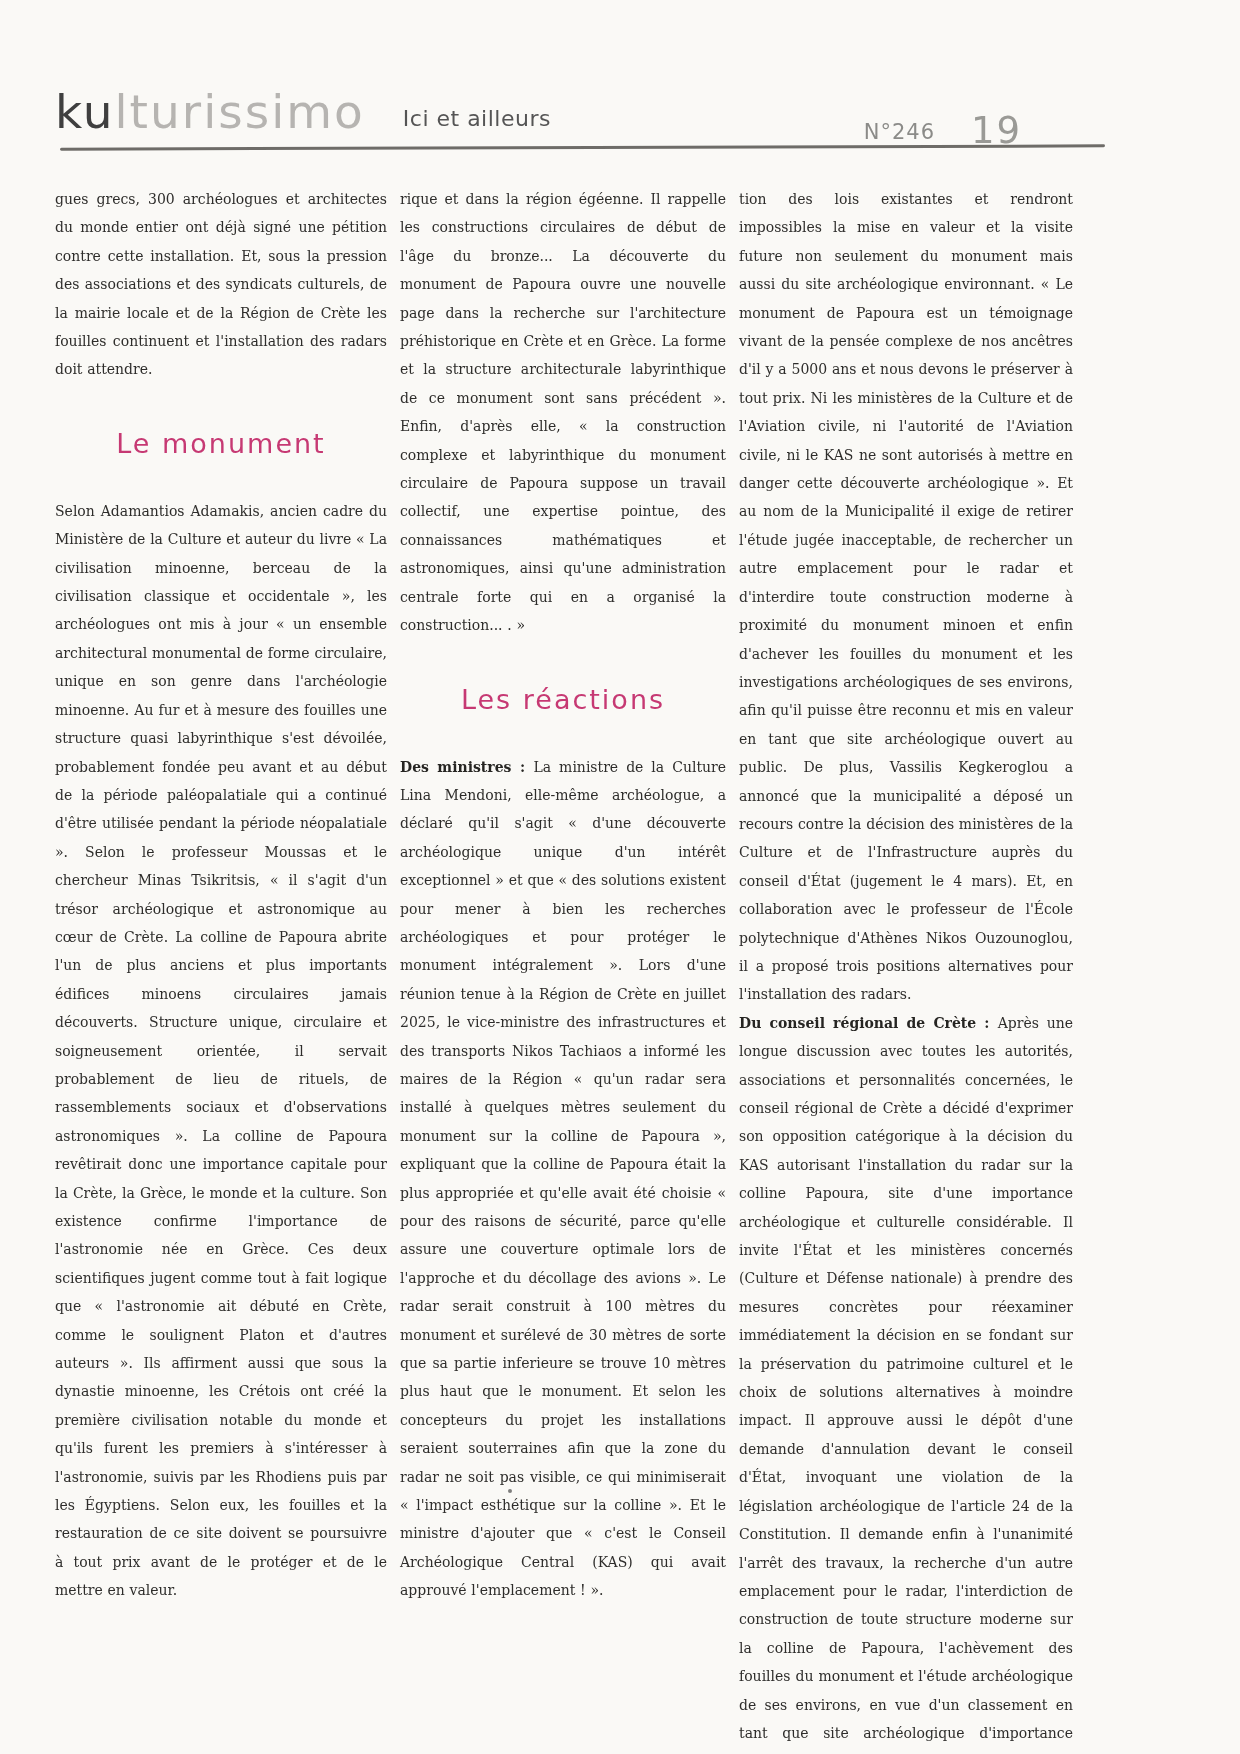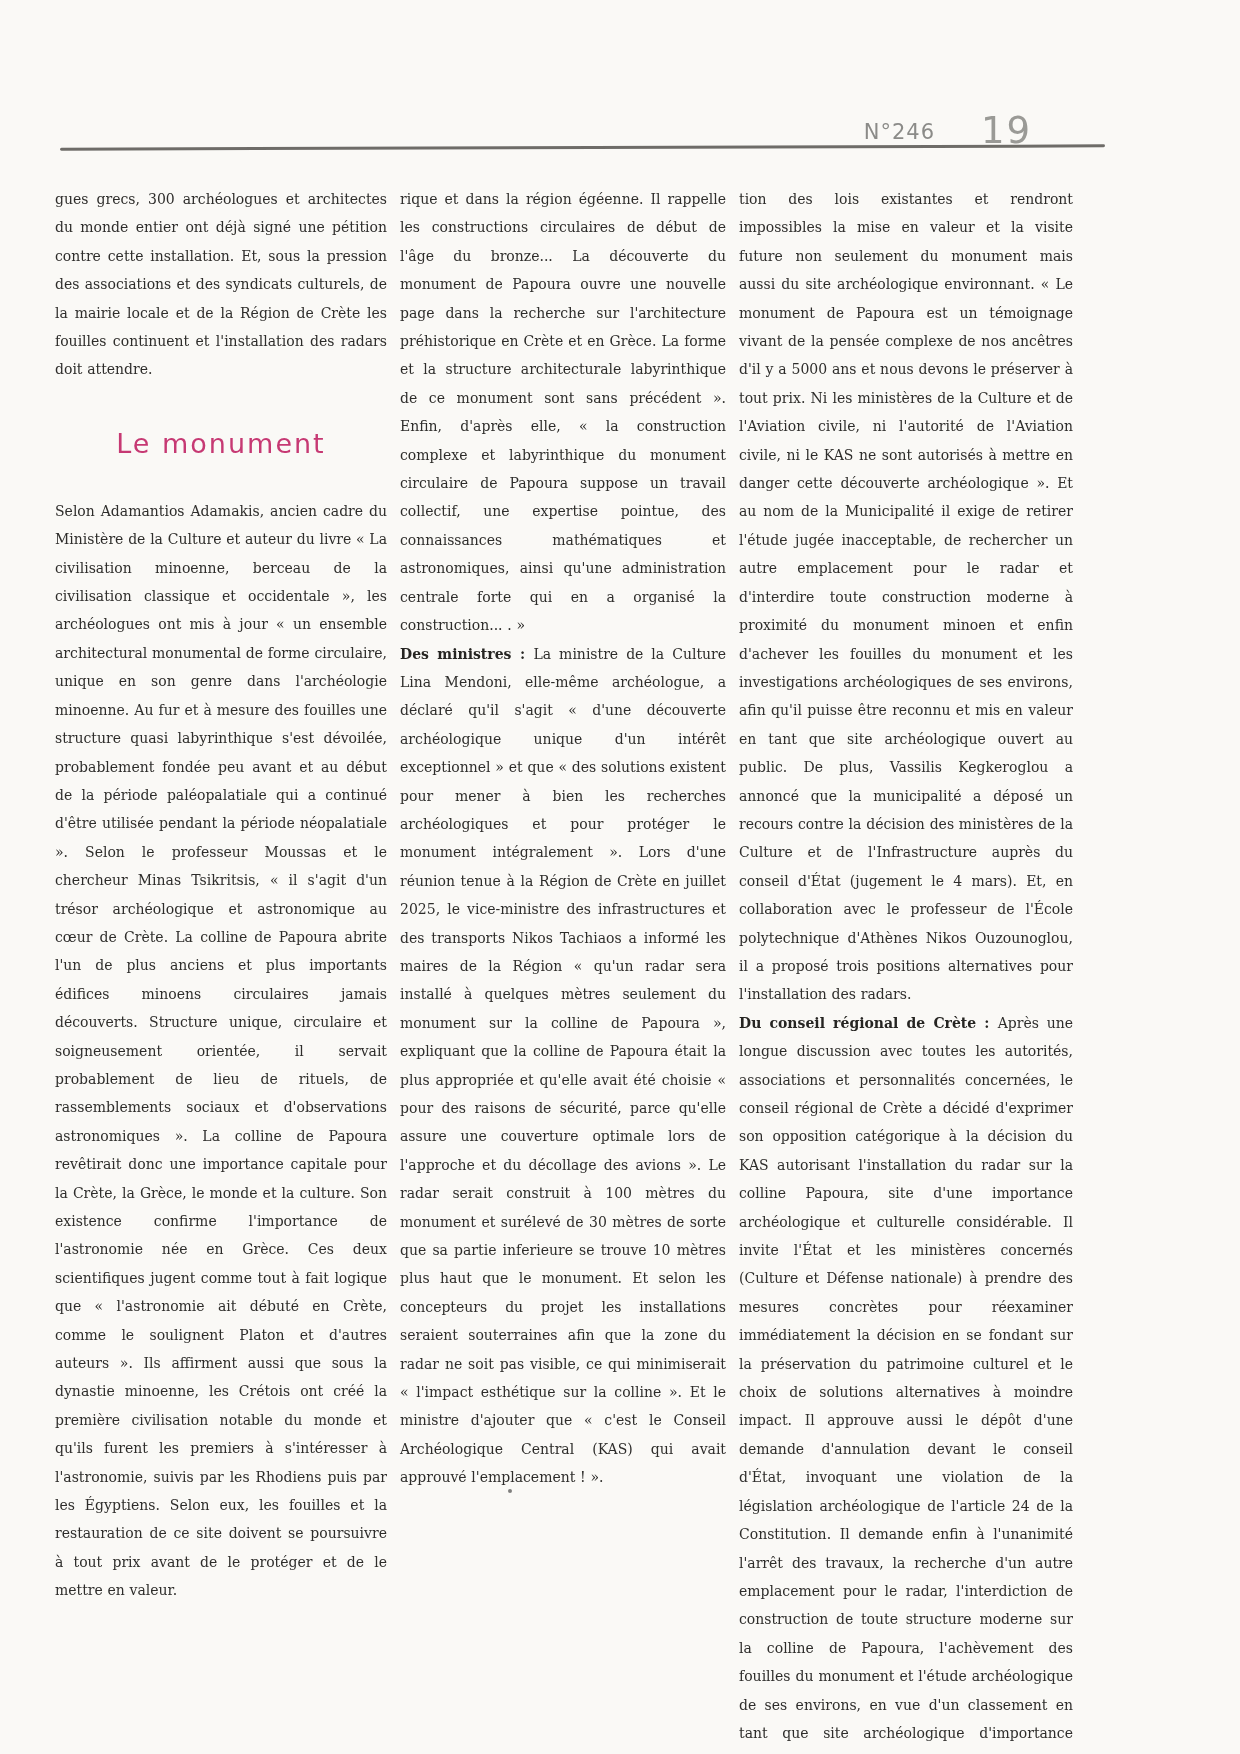--- a/index.html
+++ b/index.html
@@ -33,21 +33,21 @@
     font-size:22px;color:#555;
     margin-left:38px;margin-bottom:4px;
     letter-spacing:.5px;
   }
   .issue{
     position:absolute;right:245px;bottom:4px;
     font-family:"DejaVu Sans","Liberation Sans",sans-serif;
     font-size:21px;color:#8b8b88;letter-spacing:1px;
   }
   .page-number{
-    position:absolute;right:148px;bottom:-4px;
+    position:absolute;right:158px;bottom:-4px;
     font-family:"DejaVu Sans","Liberation Sans",sans-serif;
     font-size:37px;color:#9a9a96;letter-spacing:2px;
   }
   .masthead-rule{
     position:absolute;left:60px;top:146px;width:1045px;height:3px;
     background:#6e6c68;
     transform:rotate(-0.18deg);
     border-radius:2px;
   }
   
@@ -85,34 +85,39 @@
     width:4px;height:4px;border-radius:50%;
     background:#4a4a4a;opacity:.7;
   }
 </style>
 </head>
 <body>
 
 <div class="page">
 
   <div class="masthead">
+    <div class="masthead-row">
+      <div class="logo"><span class="logo-dark">ku</span><span class="logo-light">lturissimo</span></div>
+      <div class="section-title">Ici et ailleurs</div>
+    </div>
     <div class="issue">N°246</div>
     <div class="page-number">19</div>
   </div>
 
   <div class="masthead-rule"></div>
 
   <div class="columns">
       <div class="col">
         <p class="para">gues grecs, 300 archéologues et architectes du monde entier ont déjà signé une pétition contre cette installation. Et, sous la pression des associations et des syndicats culturels, de la mairie locale et de la Région de Crète les fouilles continuent et l'installation des radars doit attendre.</p>
         <div class="section-heading">Le monument</div>
         <p class="para">Selon Adamantios Adamakis, ancien cadre du Ministère de la Culture et auteur du livre « La civilisation minoenne, berceau de la civilisation classique et occidentale », les archéologues ont mis à jour « un ensemble architectural monumental de forme circulaire, unique en son genre dans l'archéologie minoenne. Au fur et à mesure des fouilles une structure quasi labyrinthique s'est dévoilée, probablement fondée peu avant et au début de la période paléopalatiale qui a continué d'être utilisée pendant la période néopalatiale ». Selon le professeur Moussas et le chercheur Minas Tsikritsis, « il s'agit d'un trésor archéologique et astronomique au cœur de Crète. La colline de Papoura abrite l'un de plus anciens et plus importants édifices minoens circulaires jamais découverts. Structure unique, circulaire et soigneusement orientée, il servait probablement de lieu de rituels, de rassemblements sociaux et d'observations astronomiques ». La colline de Papoura revêtirait donc une importance capitale pour la Crète, la Grèce, le monde et la culture. Son existence confirme l'importance de l'astronomie née en Grèce. Ces deux scientifiques jugent comme tout à fait logique que « l'astronomie ait débuté en Crète, comme le soulignent Platon et d'autres auteurs ». Ils affirment aussi que sous la dynastie minoenne, les Crétois ont créé la première civilisation notable du monde et qu'ils furent les premiers à s'intéresser à l'astronomie, suivis par les Rhodiens puis par les Égyptiens. Selon eux, les fouilles et la restauration de ce site doivent se poursuivre à tout prix avant de le protéger et de le mettre en valeur.</p>
       </div>
       <div class="col">
         <p class="para">rique et dans la région égéenne. Il rappelle les constructions circulaires de début de l'âge du bronze... La découverte du monument de Papoura ouvre une nouvelle page dans la recherche sur l'architecture préhistorique en Crète et en Grèce. La forme et la structure architecturale labyrinthique de ce monument sont sans précédent ». Enfin, d'après elle, « la construction complexe et labyrinthique du monument circulaire de Papoura suppose un travail collectif, une expertise pointue, des connaissances mathématiques et astronomiques, ainsi qu'une administration centrale forte qui en a organisé la construction... . »</p>
+        <div class="section-heading">Les réactions</div>
         <p class="para"><strong>Des ministres : </strong>La ministre de la Culture Lina Mendoni, elle-même archéologue, a déclaré qu'il s'agit « d'une découverte archéologique unique d'un intérêt exceptionnel » et que « des solutions existent pour mener à bien les recherches archéologiques et pour protéger le monument intégralement ». Lors d'une réunion tenue à la Région de Crète en juillet 2025, le vice-ministre des infrastructures et des transports Nikos Tachiaos a informé les maires de la Région « qu'un radar sera installé à quelques mètres seulement du monument sur la colline de Papoura », expliquant que la colline de Papoura était la plus appropriée et qu'elle avait été choisie « pour des raisons de sécurité, parce qu'elle assure une couverture optimale lors de l'approche et du décollage des avions ». Le radar serait construit à 100 mètres du monument et surélevé de 30 mètres de sorte que sa partie inferieure se trouve 10 mètres plus haut que le monument. Et selon les concepteurs du projet les installations seraient souterraines afin que la zone du radar ne soit pas visible, ce qui minimiserait « l'impact esthétique sur la colline ». Et le ministre d'ajouter que « c'est le Conseil Archéologique Central (KAS) qui avait approuvé l'emplacement ! ».</p>
       </div>
       <div class="col">
         <p class="para">tion des lois existantes et rendront impossibles la mise en valeur et la visite future non seulement du monument mais aussi du site archéologique environnant. « Le monument de Papoura est un témoignage vivant de la pensée complexe de nos ancêtres d'il y a 5000 ans et nous devons le préserver à tout prix. Ni les ministères de la Culture et de l'Aviation civile, ni l'autorité de l'Aviation civile, ni le KAS ne sont autorisés à mettre en danger cette découverte archéologique ». Et au nom de la Municipalité il exige de retirer l'étude jugée inacceptable, de rechercher un autre emplacement pour le radar et d'interdire toute construction moderne à proximité du monument minoen et enfin d'achever les fouilles du monument et les investigations archéologiques de ses environs, afin qu'il puisse être reconnu et mis en valeur en tant que site archéologique ouvert au public. De plus, Vassilis Kegkeroglou a annoncé que la municipalité a déposé un recours contre la décision des ministères de la Culture et de l'Infrastructure auprès du conseil d'État (jugement le 4 mars). Et, en collaboration avec le professeur de l'École polytechnique d'Athènes Nikos Ouzounoglou, il a proposé trois positions alternatives pour l'installation des radars.</p>
         <p class="para"><strong>Du conseil régional de Crète : </strong>Après une longue discussion avec toutes les autorités, associations et personnalités concernées, le conseil régional de Crète a décidé d'exprimer son opposition catégorique à la décision du KAS autorisant l'installation du radar sur la colline Papoura, site d'une importance archéologique et culturelle considérable. Il invite l'État et les ministères concernés (Culture et Défense nationale) à prendre des mesures concrètes pour réexaminer immédiatement la décision en se fondant sur la préservation du patrimoine culturel et le choix de solutions alternatives à moindre impact. Il approuve aussi le dépôt d'une demande d'annulation devant le conseil d'État, invoquant une violation de la législation archéologique de l'article 24 de la Constitution. Il demande enfin à l'unanimité l'arrêt des travaux, la recherche d'un autre emplacement pour le radar, l'interdiction de construction de toute structure moderne sur la colline de Papoura, l'achèvement des fouilles du monument et l'étude archéologique de ses environs, en vue d'un classement en tant que site archéologique d'importance majeure et de sa mise en valeur comme site ouvert au public.</p>
       </div>
     </div>
 
   <div class="scan-dot"></div>
 

